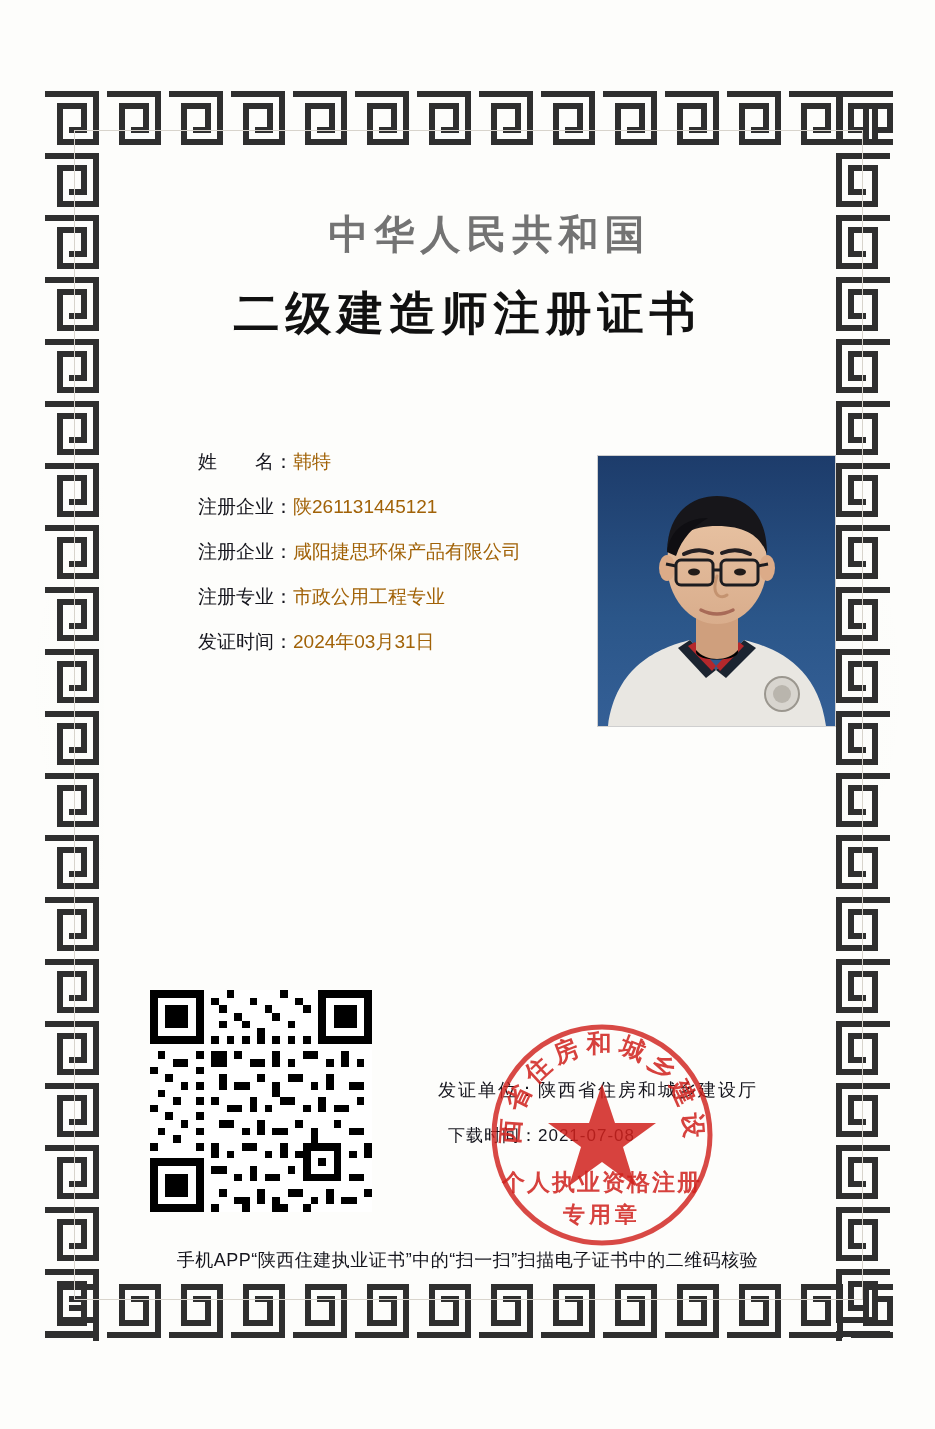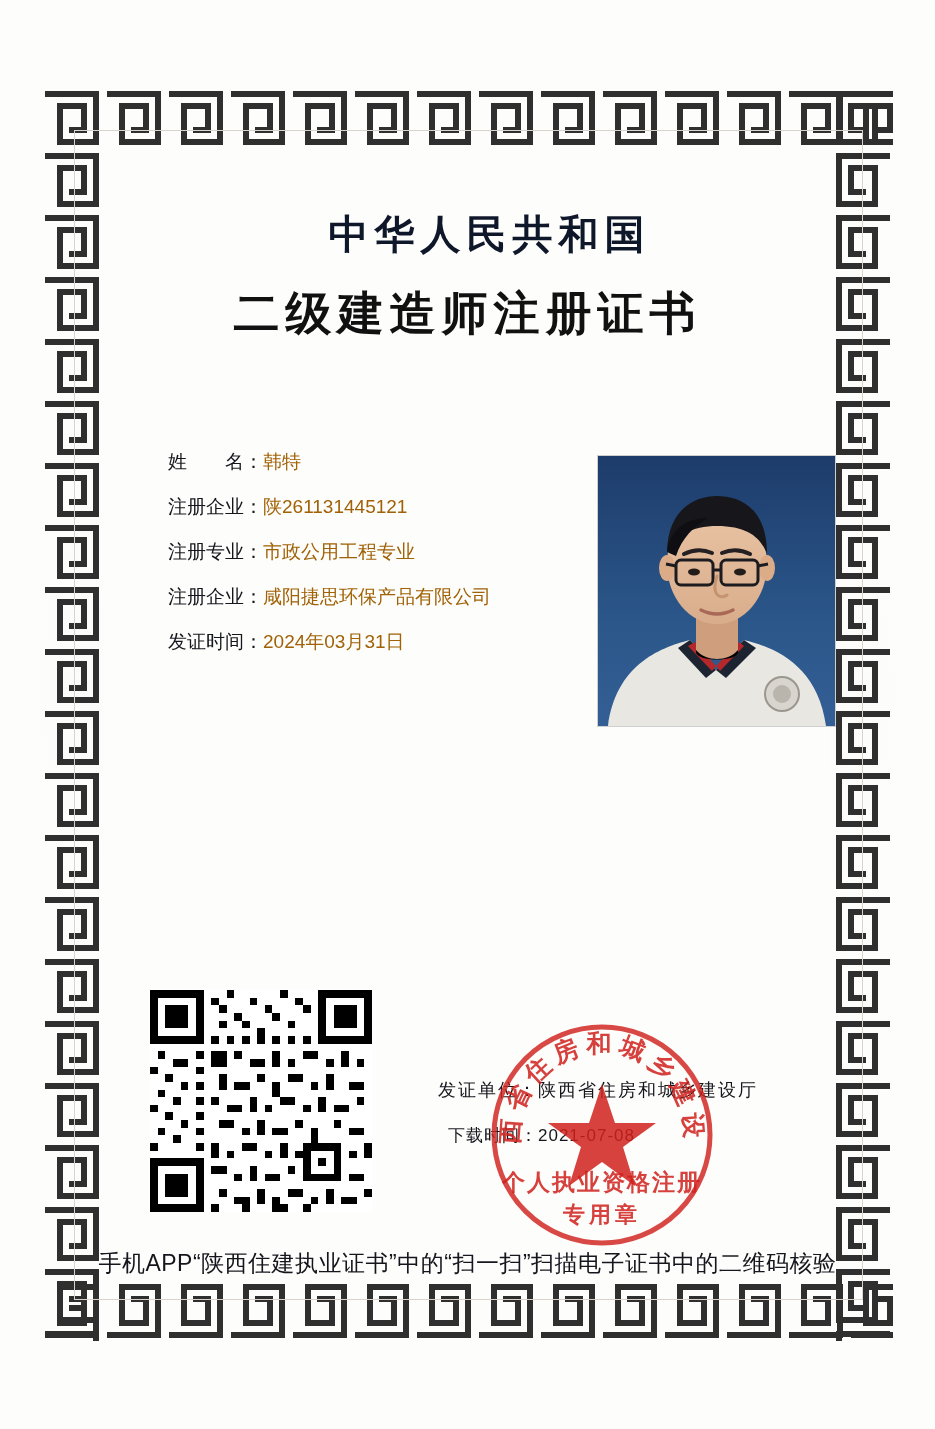--- a/index.html
+++ b/index.html
@@ -65,21 +65,21 @@
     position: absolute;
     left: 0; top: 210px;
     width: 935px;
     text-align: center;
   }
   .title-country {
     font-family: "DejaVu Serif", "Liberation Serif", serif;
     font-size: 40px;
     font-weight: bold;
     letter-spacing: 6px;
-    color: #0f172a;
+    color: #737373;
     line-height: 1.2;
     padding-left: 44px;
   }
   .title-main {
     margin-top: 28px;
     font-family: "DejaVu Serif", "Liberation Serif", serif;
     font-size: 46px;
     font-weight: bold;
     letter-spacing: 6px;
     color: #111111;
@@ -99,20 +99,21 @@
   }
   .field-row {
     display: flex;
     align-items: baseline;
     margin-bottom: 26px;
     white-space: nowrap;
   }
   .field-label {
     font-size: 19px;
     color: #15151d;
+    margin-left: 30px;
   }
   .field-value {
     font-size: 19px;
     color: #a16207;
   }
 
   
   .photo {
     position: absolute;
     left: 597px;
@@ -180,21 +181,21 @@
     pointer-events: none;
   }
 
   
   .footer-note {
     position: absolute;
     left: 0;
     top: 1248px;
     width: 935px;
     text-align: center;
-    font-size: 23px;
+    font-size: 18px;
     color: #15151d;
     letter-spacing: 0.5px;
   }
 </style>
 </head>
 <body>
 
 <div class="cert-page">
 
   <div class="bg-wash"></div>
@@ -315,26 +316,26 @@
   <div class="fields">
     <div class="field-row">
       <span class="field-label">姓　　名：</span>
       <span class="field-value">韩特</span>
     </div>
     <div class="field-row">
       <span class="field-label">注册企业：</span>
       <span class="field-value">陕261131445121</span>
     </div>
     <div class="field-row">
+      <span class="field-label">注册企业：</span>
+      <span class="field-value">咸阳捷思环保产品有限公司</span>
+    </div>
+    <div class="field-row">
       <span class="field-label">注册专业：</span>
       <span class="field-value">市政公用工程专业</span>
-    </div>
-    <div class="field-row">
-      <span class="field-label">注册企业：</span>
-      <span class="field-value">咸阳捷思环保产品有限公司</span>
     </div>
     <div class="field-row">
       <span class="field-label">发证时间：</span>
       <span class="field-value">2024年03月31日</span>
     </div>
   </div>
 
   <div class="photo">
     <svg width="237" height="270" viewBox="0 0 237 270">
       <defs>

